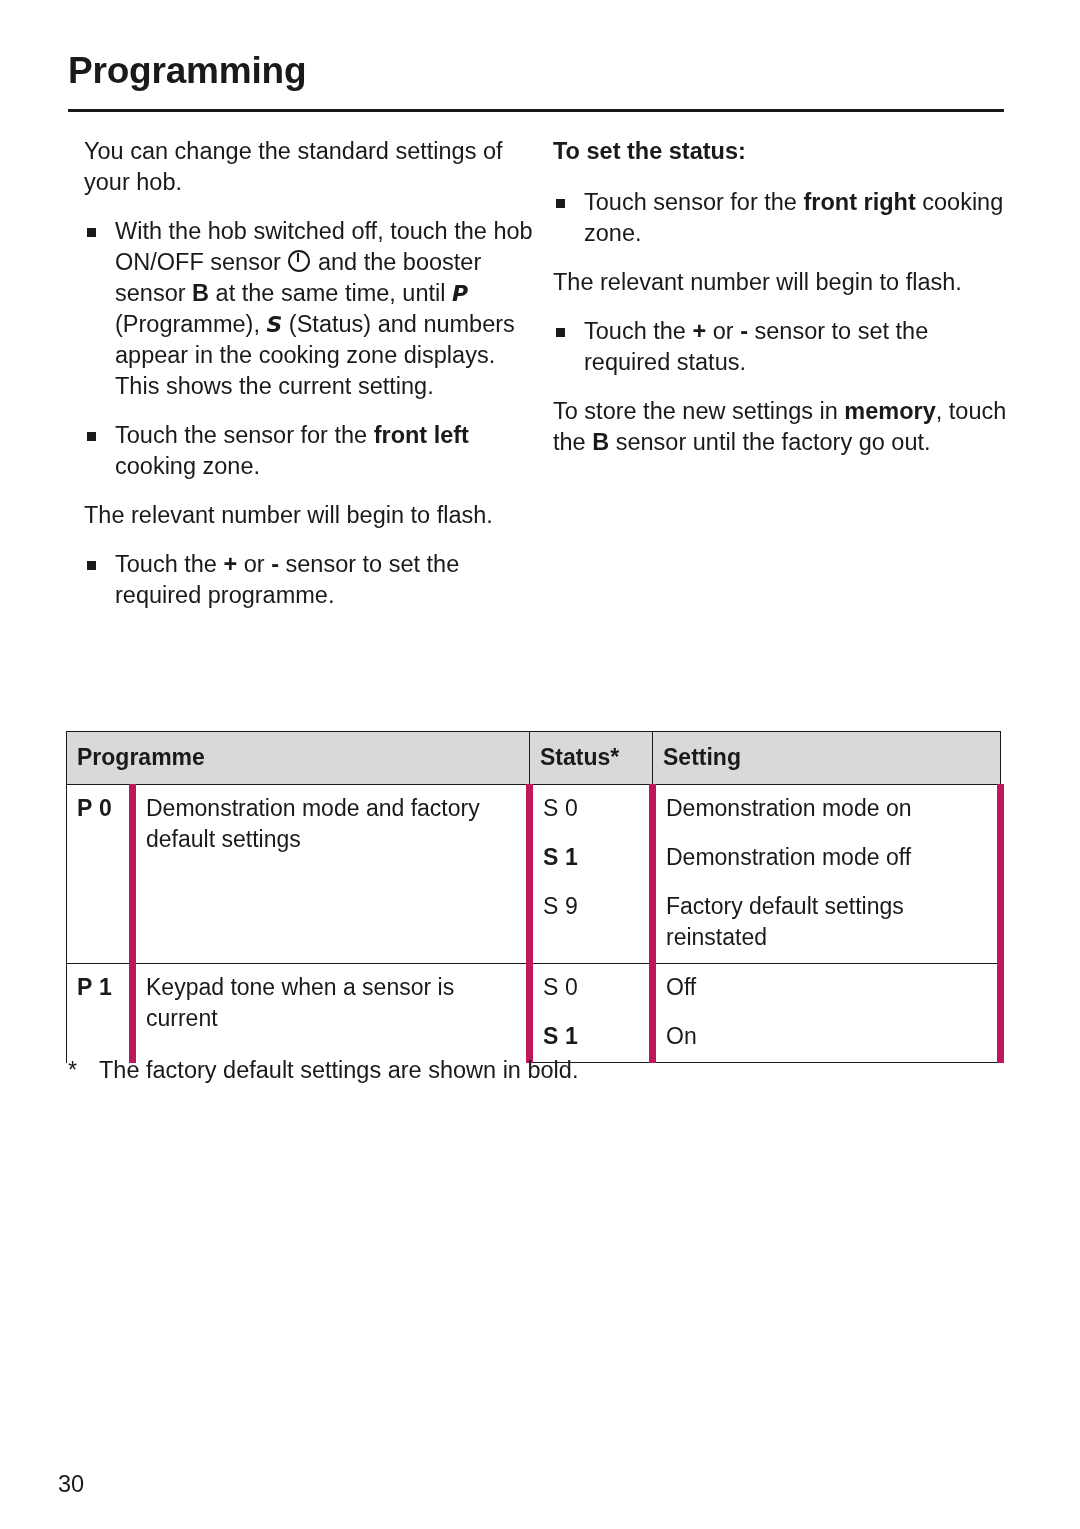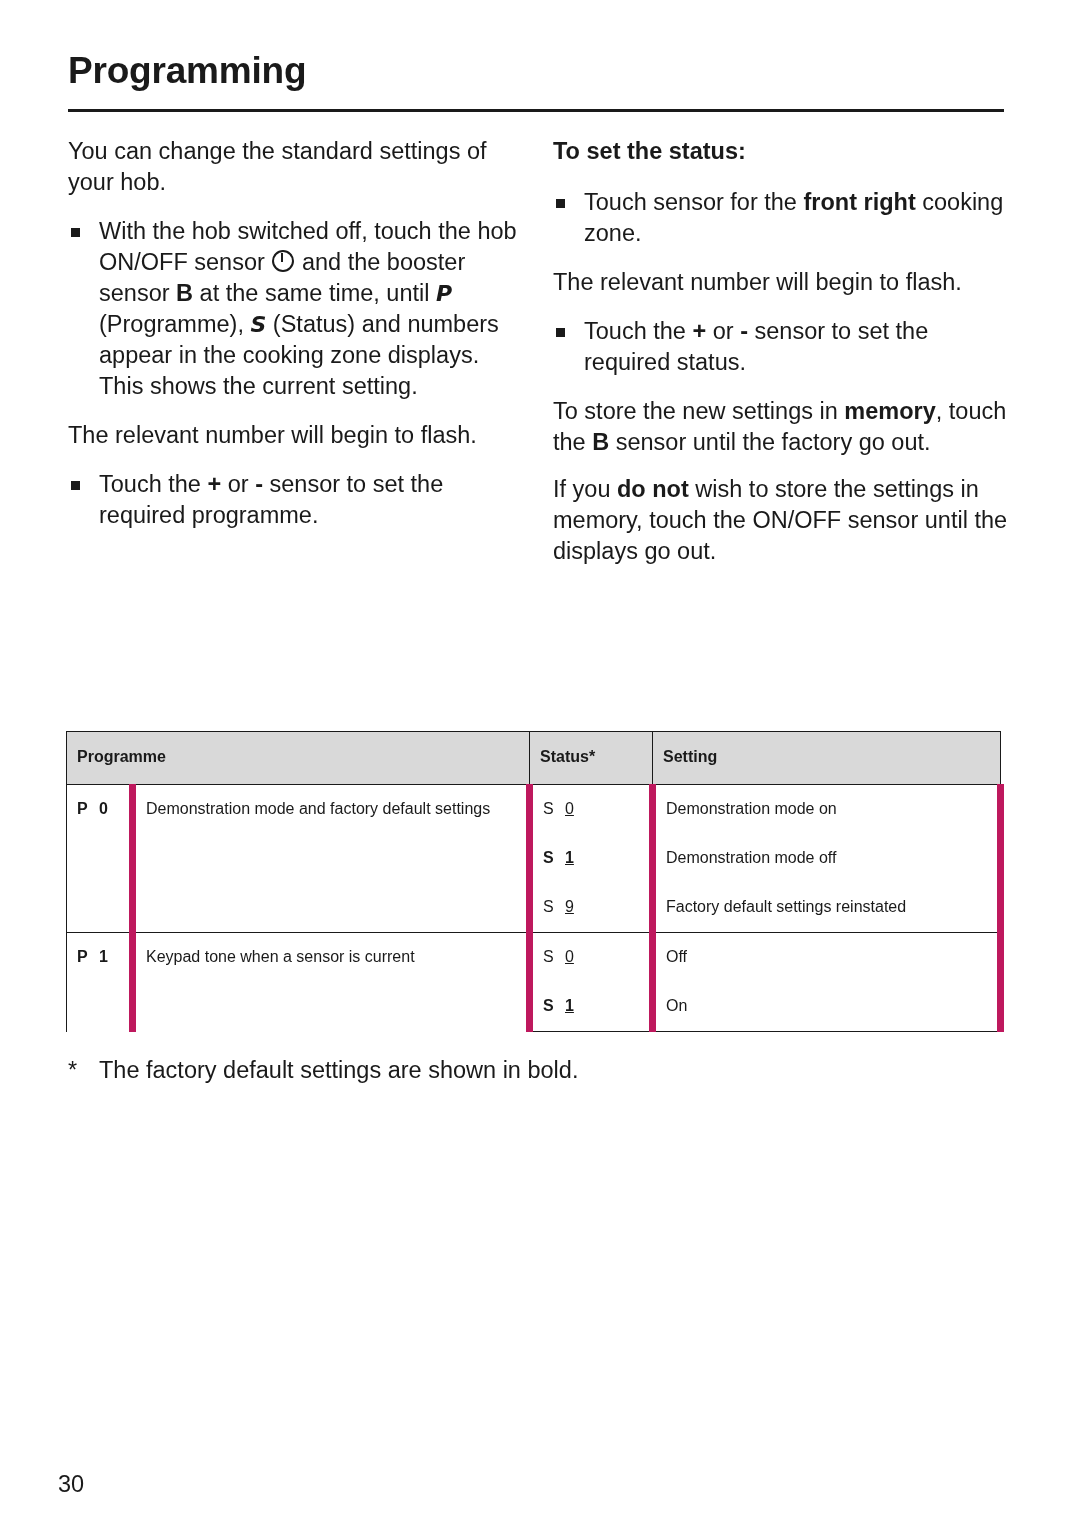--- a/index.html
+++ b/index.html
@@ -34,21 +34,21 @@
     position: absolute;
     left: 68px;
     top: 109px;
     width: 936px;
     height: 3px;
     background: #1a1a1a;
   }
 
   .col-left {
     position: absolute;
-    left: 68px;
+    left: 84px;
     top: 136px;
     width: 455px;
   }
   .col-right {
     position: absolute;
     left: 553px;
     top: 136px;
     width: 460px;
   }
 
@@ -114,21 +114,21 @@
     font-weight: bold;
   }
 
   
   table.prog-table {
     position: absolute;
     left: 66px;
     top: 731px;
     width: 938px;
     border-collapse: collapse;
-    font-size: 16px;
+    font-size: 23px;
   }
   table.prog-table th {
     background: #d9d9d9;
     font-weight: bold;
     text-align: left;
     padding: 11px 10px 13px 10px;
     border: 1px solid #1a1a1a;
     line-height: 28px;
   }
   table.prog-table td {
@@ -142,21 +142,20 @@
     white-space: nowrap;
     width: 52px;
     padding-right: 0;
   }
   table.prog-table td.code b { font-weight: bold; }
   table.prog-table td.desc { width: 370px; }
   table.prog-table td.status {
     width: 96px;
     white-space: nowrap;
     border-left: 1px solid #1a1a1a;
-    text-decoration: underline;
   }
   table.prog-table td.setting { }
   .row-border-top td { border-top: 1px solid #1a1a1a; }
   .row-border-bottom td { border-bottom: 1px solid #1a1a1a; }
   .pcode {
     display: inline-block;
     width: 22px;
   }
 
   .footnote {
@@ -202,20 +201,26 @@
       <span>and the booster sensor</span>
       <b>B</b>
       <span>at the same time, until</span>
       <span class="mono-p">P</span>
       <span>(Programme),</span>
       <span class="mono-p">S</span>
       <span>(Status) and numbers appear in the cooking zone displays. This shows the current setting.</span>
     </div>
 
 
+    <div class="bullet-item">
+      <span class="sq"></span>
+      <span>Touch the sensor for the</span>
+      <b>front left</b>
+      <span>cooking zone.</span>
+    </div>
 
     <p class="para">The relevant number will begin to flash.</p>
 
     <div class="bullet-item">
       <span class="sq"></span>
       <span>Touch the</span>
       <b class="plus">+</b>
       <span>or</span>
       <b class="minus">-</b>
       <span>sensor to set the required programme.</span>
@@ -245,25 +250,20 @@
       <span>sensor to set the required status.</span>
     </div>
 
     <p class="para tight">
       <span>To store the new settings in</span>
       <b>memory</b><span>, touch the</span>
       <b>B</b>
       <span>sensor until the factory go out.</span>
     </p>
 
-    <p class="para">
-      <span>If you</span>
-      <b>do not</b>
-      <span>wish to store the settings in memory, touch the ON/OFF sensor until the displays go out.</span>
-    </p>
 
   </div>
 
   <table class="prog-table">
     <thead>
       <tr>
         <th colspan="2">Programme</th>
         <th>Status*</th>
         <th>Setting</th>
       </tr>

